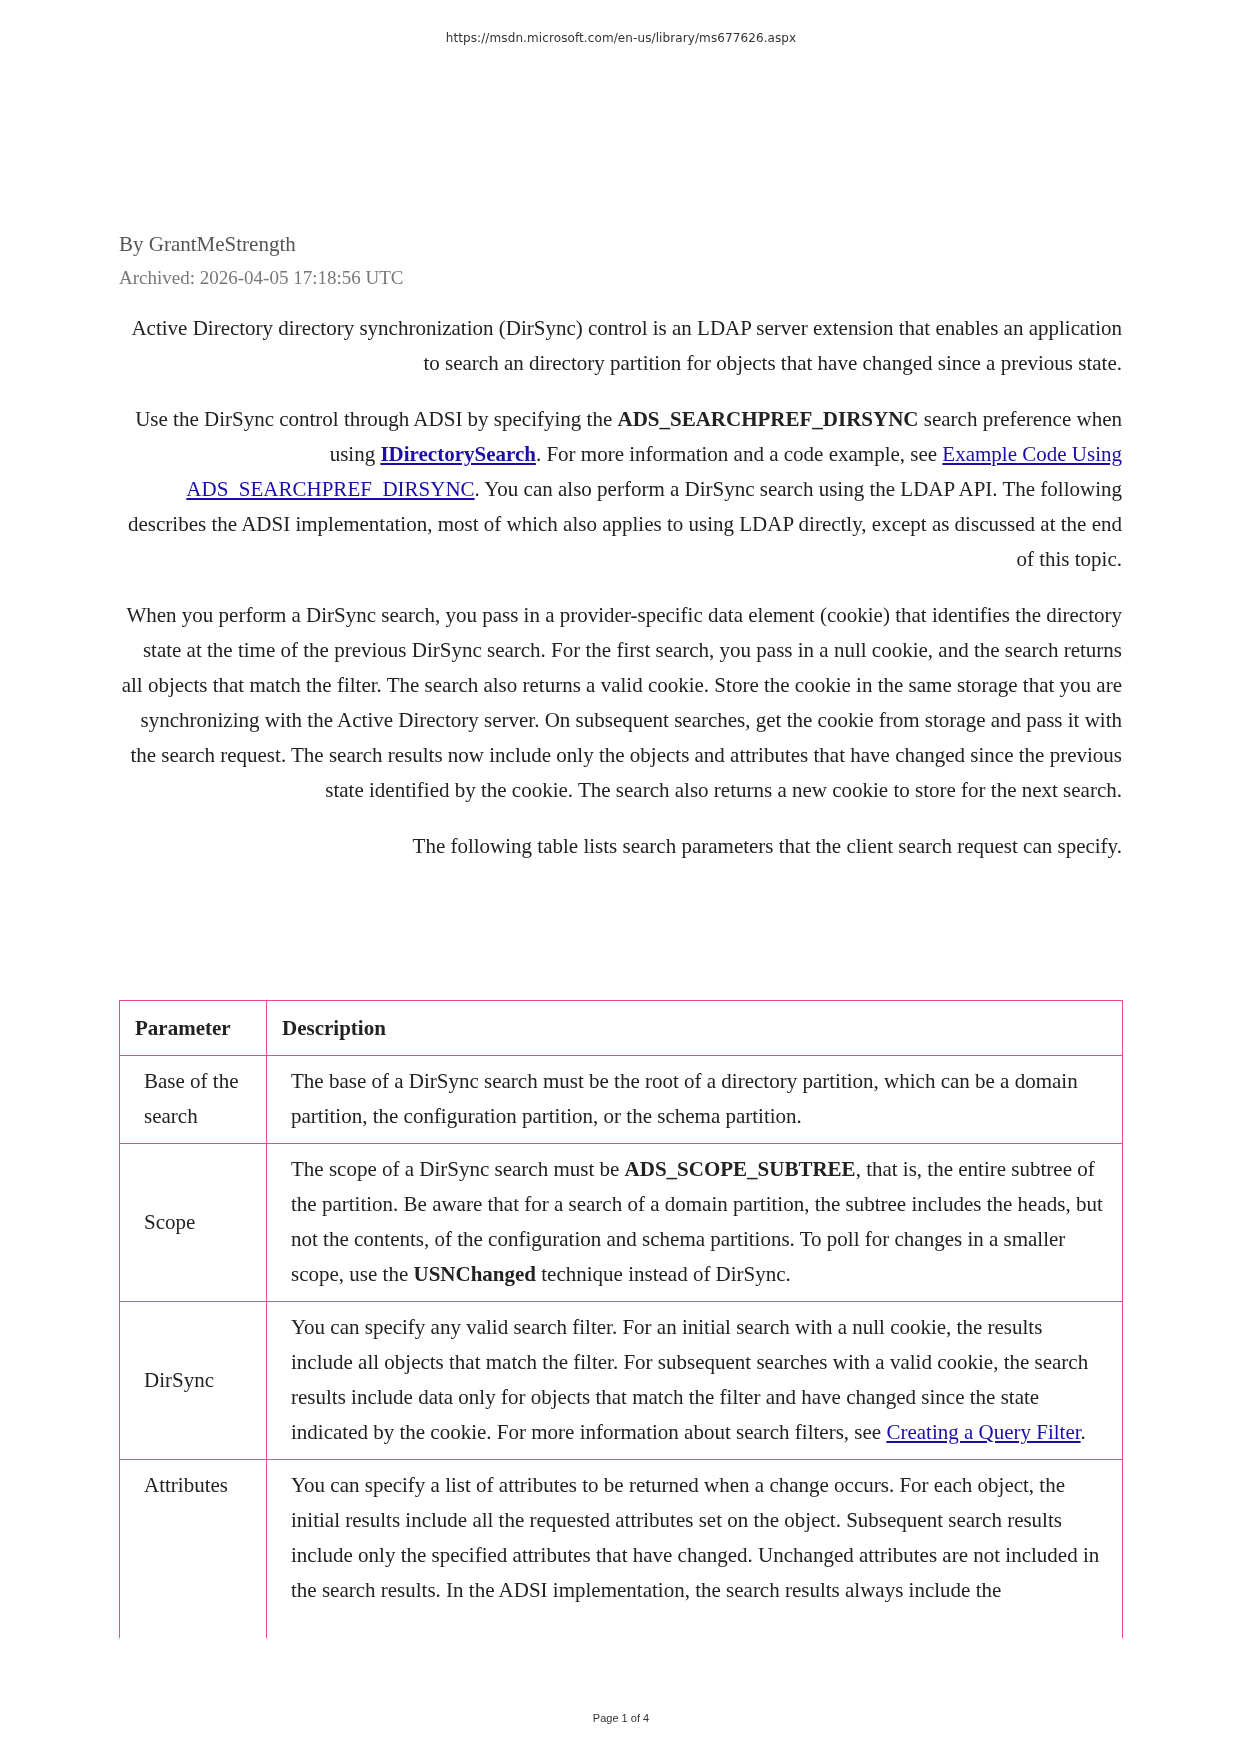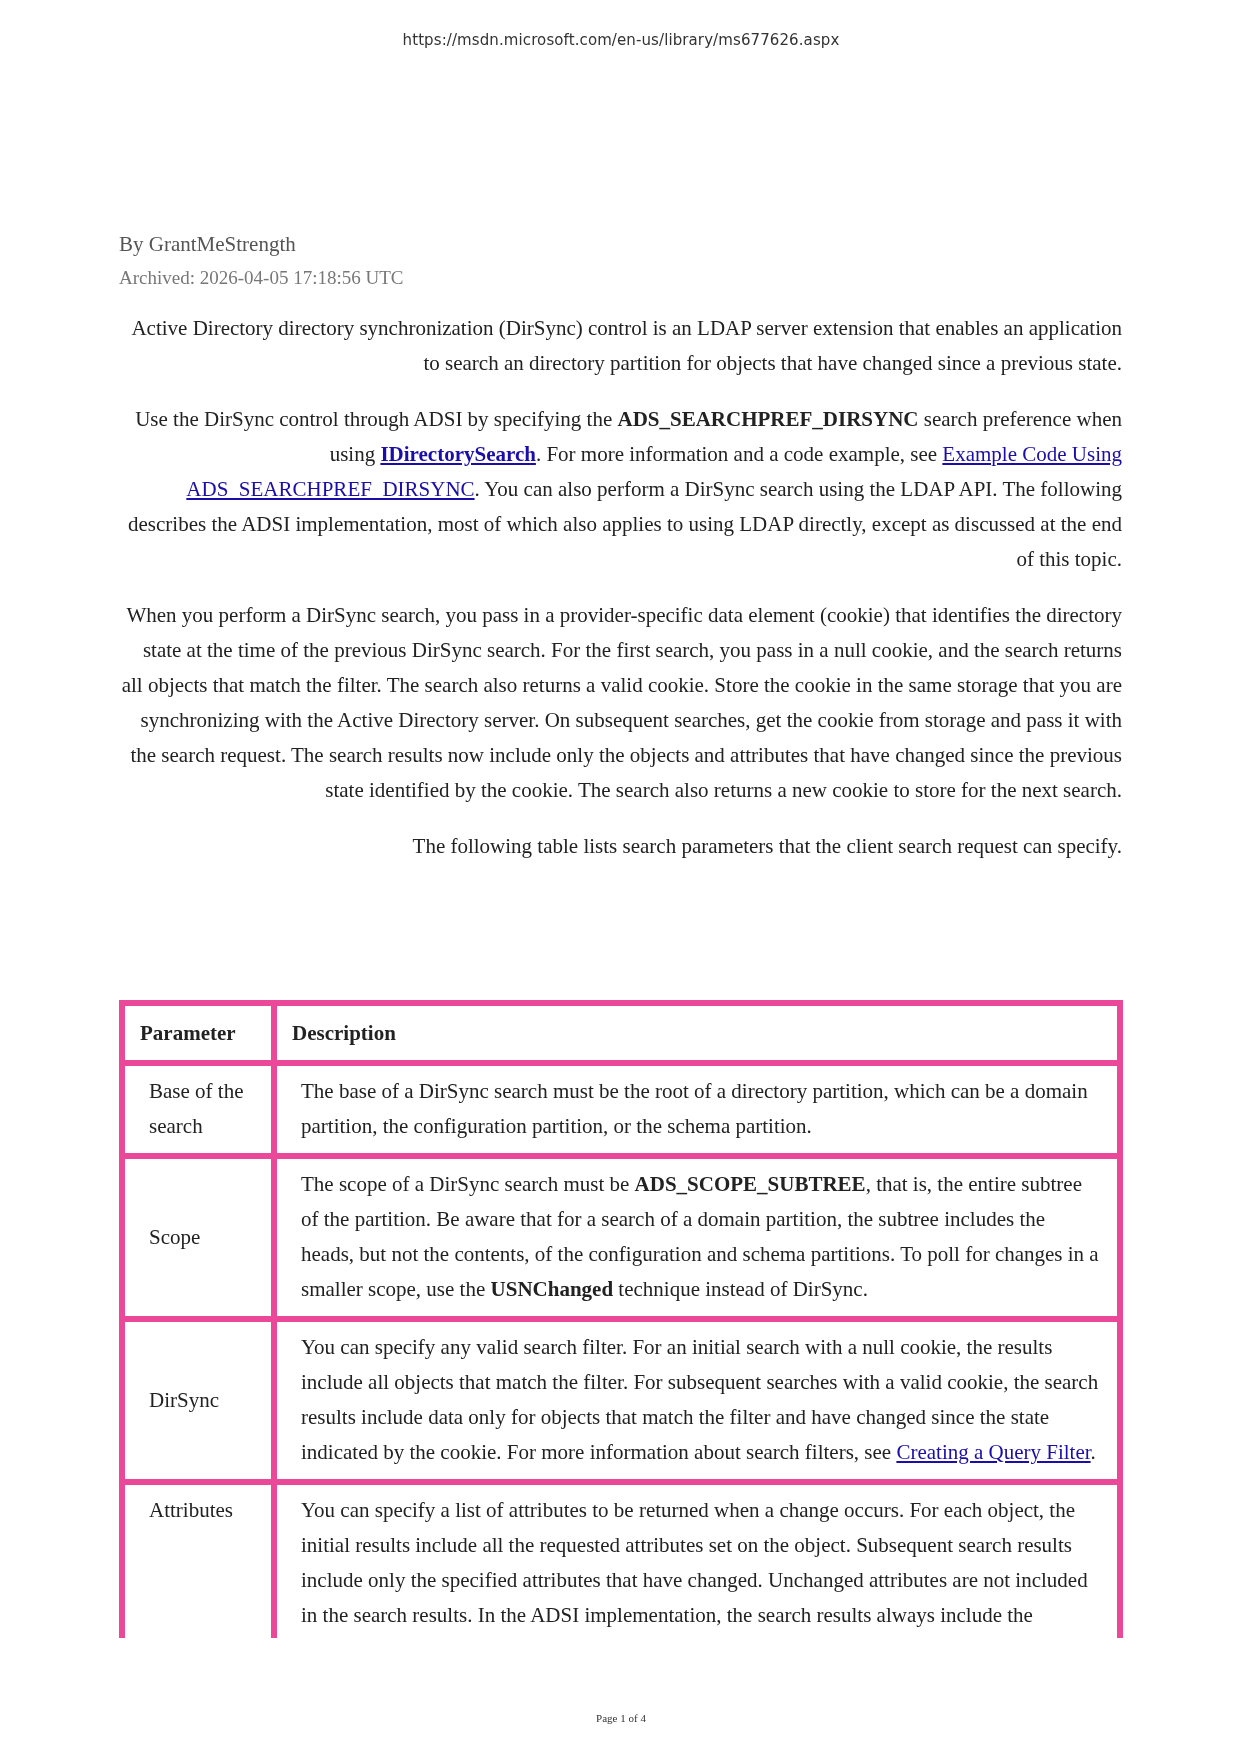--- a/index.html
+++ b/index.html
@@ -1,19 +1,19 @@
 <!DOCTYPE html>
 <html><head>
 <meta charset="utf-8">
 <style>
   html, body { margin: 0; padding: 0; background: #ffffff; }
   body { width: 1242px; height: 1756px; position: relative; overflow: hidden; }
   .url-header {
     position: absolute; top: 31px; left: 0; width: 1242px; text-align: center;
-    font-family: "DejaVu Sans", sans-serif; font-size: 15px; color: #333; letter-spacing: 0.1px;
+    font-family: "DejaVu Sans", sans-serif; font-size: 12px; color: #333; letter-spacing: 0.1px;
   }
   .page {
     position: absolute; left: 119px; top: 208px; width: 1003px;
     font-family: "Liberation Serif", serif; color: #222;
   }
   h1 {
     margin: 0; font-family: "Liberation Serif", serif; font-weight: bold;
     font-size: 36px; line-height: 52px; color: #1f1f1f;
   }
   .byline { margin-top: 22px; font-size: 21px; line-height: 28px; color: #555; }
@@ -23,28 +23,28 @@
   a { color: #1a0dab; text-decoration: underline; }
   a.bold { font-weight: bold; }
   b { font-weight: bold; }
   .table-clip {
     position: absolute; left: 119px; top: 1000px; width: 1004px; height: 638px; overflow: hidden;
   }
   table {
     border-collapse: collapse; width: 1004px;
     font-family: "Liberation Serif", serif; font-size: 21px; line-height: 35px; color: #222;
   }
-  th, td { border: 6px solid #ec4899; vertical-align: middle; text-align: left; }
+  th, td { border: 1px solid #ec4899; vertical-align: middle; text-align: left; }
   th { font-weight: bold; padding: 10px 15px 9px 15px; }
   td { padding: 8px 15px 9px 24px; }
   td.param { width: 107px; }
   td.top { vertical-align: top; }
   .footer {
     position: absolute; top: 1712px; left: 0; width: 1242px; text-align: center;
-    font-family: Liberation Serif, serif; font-size: 11px; color: #333;
+    font-family: Liberation Sans, sans-serif; font-size: 11px; color: #333;
   }
 </style>
 </head>
 <body>
 
 <div class="url-header">https://msdn.microsoft.com/en-us/library/ms677626.aspx</div>
 
 <div class="page">
   <div class="byline">By GrantMeStrength</div>
   <div class="archived">Archived: 2026-04-05 17:18:56 UTC</div>

